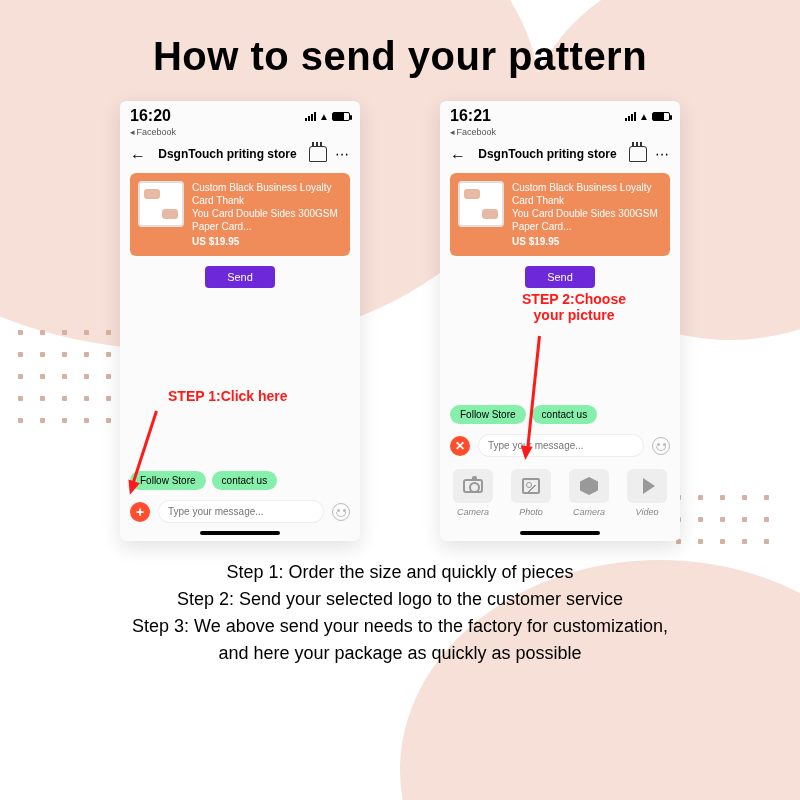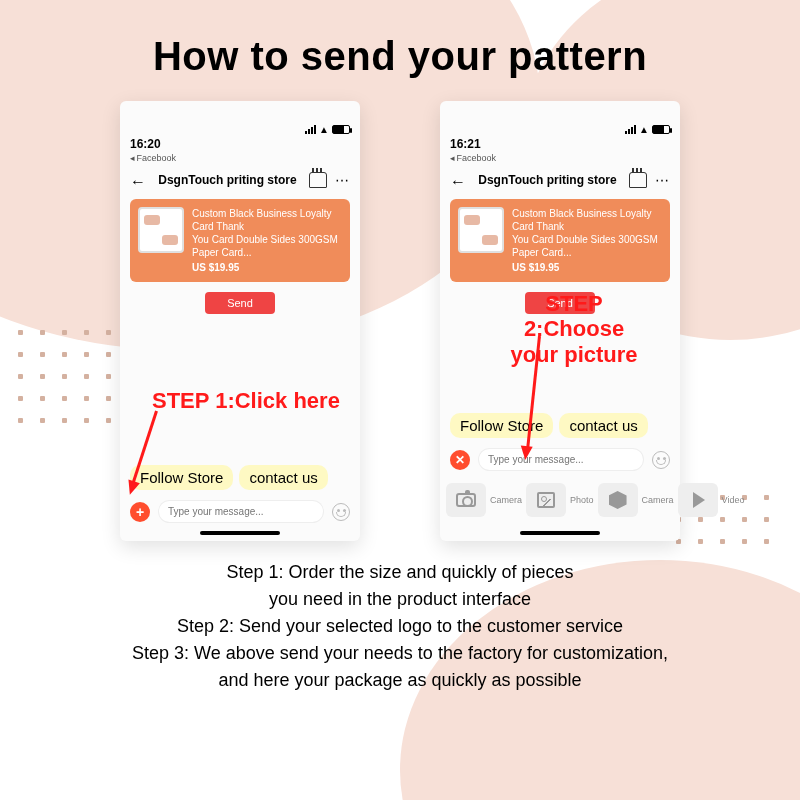--- a/index.html
+++ b/index.html
@@ -21,21 +21,21 @@
 
 .title { position:relative; z-index:2; text-align:center; padding-top:34px; font-size:40px; font-weight:bold; letter-spacing:0.5px; }
 
 
 .phones { position:relative; z-index:5; display:flex; justify-content:center; gap:80px; margin-top:22px; }
 .phone { width:240px; height:440px; background:#fbfbfb; border-radius:6px; box-shadow:0 6px 20px rgba(0,0,0,0.12); position:relative; display:flex; flex-direction:column; }
 
 
 .status { font-size:10px; padding:6px 10px 2px; display:flex; flex-direction:column; }
 .status-row { display:flex; justify-content:space-between; align-items:center; }
-.status .time { font-weight:bold; font-size:12px;margin-top:30px; }
+.status .time { font-weight:bold; font-size:16px; }
 .status .back { font-size:9px; color:#555; margin-top:2px; display:flex; align-items:center; gap:2px;}
 .status-icons { display:flex; gap:3px; align-items:center; }
 .bars { display:flex; gap:1px; align-items:flex-end; }
 .bars i { width:2px; background:#000; display:block; }
 .bars i:nth-child(1){height:3px;} .bars i:nth-child(2){height:5px;} .bars i:nth-child(3){height:7px;} .bars i:nth-child(4){height:9px;}
 .wifi { font-size:10px; }
 .batt { width:18px; height:9px; border:1px solid #000; border-radius:2px; position:relative; }
 .batt::after{ content:""; position:absolute; right:-3px; top:2px; width:2px; height:5px; background:#000; border-radius:1px;}
 .batt i { display:block; width:70%; height:100%; background:#000; }
 
@@ -51,56 +51,56 @@
 .card { margin:4px 10px; background:#f08c5a; border-radius:6px; padding:8px; display:flex; gap:8px; color:#fff; }
 .thumb { width:46px; height:46px; background:#fff; border:2px solid #e0e0e0; border-radius:4px; position:relative; flex-shrink:0;}
 .thumb::before,.thumb::after{ content:""; position:absolute; background:#e7b9a5; border-radius:3px;}
 .thumb::before{ width:16px;height:10px; left:4px; top:6px;}
 .thumb::after{ width:16px;height:10px; right:4px; bottom:6px;}
 .card-txt { font-size:10px; line-height:1.3; }
 .card-txt .p1 { display:block; }
 .card-txt .price { font-weight:bold; margin-top:2px; display:block; }
 
 .send-row { text-align:center; margin:6px 0 8px; }
-.send-btn { background:#ef4444; color:#fff; border:none; font-size:11px; padding:5px 22px; border-radius:4px; }
+.send-btn { background:#6d28d9; color:#fff; border:none; font-size:11px; padding:5px 22px; border-radius:4px; }
 
 
 .chat-fill { flex:1; }
 
 
 .pills { display:flex; gap:6px; padding:0 10px 4px; }
-.pill { font-size:15px; background:#fef9c3; border-radius:10px; padding:4px 10px; }
+.pill { font-size:10px; background:#86efac; border-radius:10px; padding:4px 10px; }
 
 
 .input-row { display:flex; align-items:center; gap:8px; padding:6px 10px 4px; }
 .plus-circle { width:20px; height:20px; border-radius:50%; background:#ff4d2e; color:#fff; display:flex; align-items:center; justify-content:center; font-size:14px; font-weight:bold; position:relative; z-index:3;}
 .close-circle { width:20px; height:20px; border-radius:50%; background:#ff4d2e; color:#fff; display:flex; align-items:center; justify-content:center; font-size:12px; font-weight:bold;}
 .msg-input { flex:1; border:none; background:#fff; border-radius:14px; padding:6px 10px; font-size:10px; color:#999; box-shadow:inset 0 0 0 1px #eee;}
 .smile { width:18px;height:18px; border:1.5px solid #bbb; border-radius:50%; position:relative;}
 .smile::before{content:""; position:absolute; width:3px;height:3px; background:#bbb; border-radius:50%; left:4px; top:5px; box-shadow:6px 0 #bbb;}
 .smile::after{content:""; position:absolute; width:8px;height:4px; border:1.5px solid #bbb; border-top:none; border-radius:0 0 8px 8px; left:3px; bottom:3px;}
 
 .home-ind { width:80px; height:4px; background:#000; border-radius:3px; margin:4px auto 6px; }
 
 
 .attach { display:grid; grid-template-columns:repeat(4,1fr); padding:8px 6px 10px; gap:4px;}
-.att-item { display:flex; flex-direction:row; align-items:center; gap:4px; }
+.att-item { display:flex; flex-direction:column; align-items:center; gap:4px;font-style:italic; }
 .att-box { width:40px; height:34px; background:#eee; border-radius:6px; display:flex; align-items:center; justify-content:center; color:#888; position:relative;}
 .att-label { font-size:9px; color:#888; }
 .cam-ic { width:20px;height:14px;border:2px solid #999;border-radius:3px;position:relative;}
 .cam-ic::before{content:"";position:absolute;width:7px;height:7px;border:2px solid #999;border-radius:50%;left:4px;top:1px;}
 .cam-ic::after{content:"";position:absolute;width:5px;height:3px;background:#999;border-radius:2px 2px 0 0;left:7px;top:-5px;}
 .photo-ic { width:18px;height:16px;border:2px solid #999;border-radius:2px; position:relative;}
 .photo-ic::before{content:"";position:absolute;width:4px;height:4px;border:1.5px solid #999;border-radius:50%;left:2px;top:2px;}
 .photo-ic::after{content:"";position:absolute;left:-2px;right:-2px;bottom:-2px;height:9px;background:linear-gradient(135deg, transparent 45%, #999 45% 55%, transparent 55%);}
 .cube-ic { width:18px;height:18px; background:#999; clip-path:polygon(50% 0,100% 25%,100% 75%,50% 100%,0 75%,0 25%);}
 .play-ic {width:0;height:0;border-left:12px solid #999;border-top:8px solid transparent;border-bottom:8px solid transparent;margin-left:3px;}
 
 
-.anno { position:absolute; color:#ff1a1a; font-weight:bold; font-size:22px; z-index:20; text-align:center; line-height:1.15;}
+.anno { position:absolute; color:#ff1a1a; font-weight:bold; font-size:14px; z-index:20; text-align:center; line-height:1.15;}
 .arrow-line { position:absolute; background:#ff1a1a; z-index:19;}
 .arrow-head { position:absolute; width:0;height:0; z-index:19;}
 
 
 .instructions { position:relative; z-index:2; text-align:center; font-size:18px; line-height:1.5; margin-top:18px; padding:0 40px;}
 </style>
 </head>
 <body>
 
 <div class="bg-wrap">
@@ -196,21 +196,21 @@
       <span class="pill">Follow Store</span>
       <span class="pill">contact us</span>
     </div>
     <div class="input-row">
       <span class="plus-circle">+</span>
       <input class="msg-input" placeholder="Type your message..." style="">
       <span class="smile"></span>
     </div>
     <div class="home-ind"></div>
 
-    <div class="anno" style="left:32px; top:287px;">STEP 1:Click here</div>
+    <div class="anno" style="left:48px; top:287px;">STEP 1:Click here</div>
     <div class="arrow-line" style="left:35px; top:310px; width:3px; height:78px; transform:rotate(18deg); transform-origin:top;"></div>
     <div class="arrow-head" style="left:6px; top:380px; border-top:14px solid #ff1a1a; border-left:6px solid transparent; border-right:6px solid transparent; transform:rotate(18deg);"></div>
   </div>
 
   <div class="phone">
     <div class="status">
       <div class="status-row">
         <span class="time">16:21</span>
         <div class="status-icons">
           <div class="bars">
@@ -283,17 +283,16 @@
     <div class="anno" style="left:54px; top:190px; width:160px;">
       <span>STEP 2:Choose</span><br><span>your picture</span>
     </div>
     <div class="arrow-line" style="left:98px; top:235px; width:3px; height:115px; transform:rotate(6deg); transform-origin:top;"></div>
     <div class="arrow-head" style="left:80px; top:345px; border-top:14px solid #ff1a1a; border-left:6px solid transparent; border-right:6px solid transparent; transform:rotate(6deg);"></div>
   </div>
 </div>
 
 <div class="instructions">
   <div>Step 1: Order the size and quickly of pieces</div>
-  <div>you need in the product interface</div>
   <div>Step 2: Send your selected logo to the customer service</div>
   <div>Step 3:  We above send your needs to the factory for customization,</div>
   <div>and here your package as quickly as possible</div>
 </div>
 
 </body></html>

